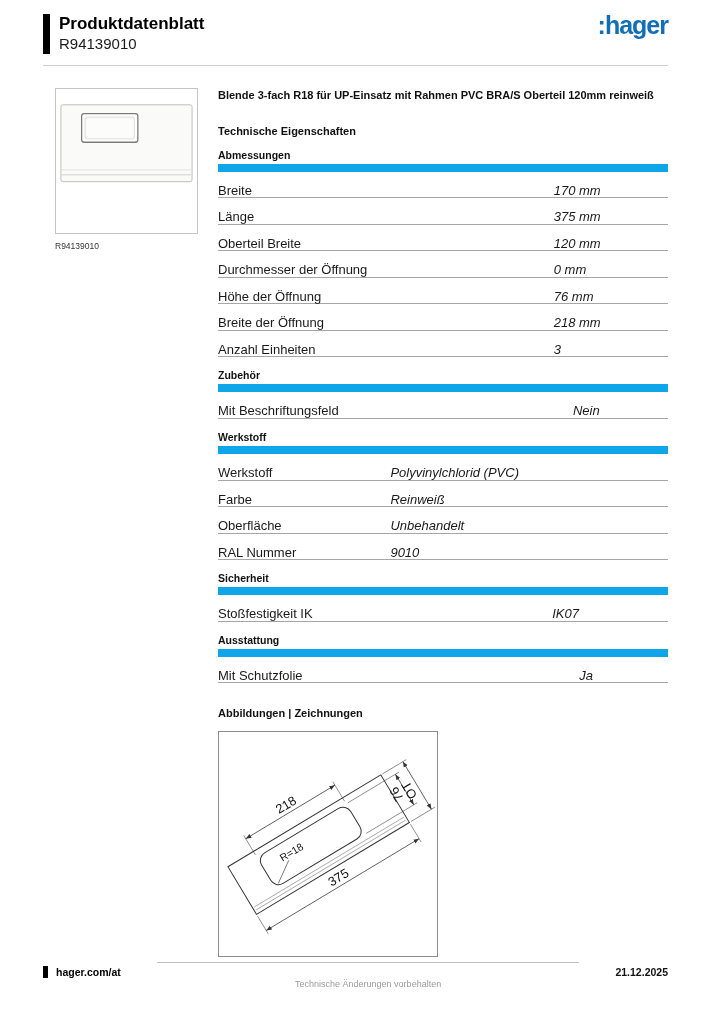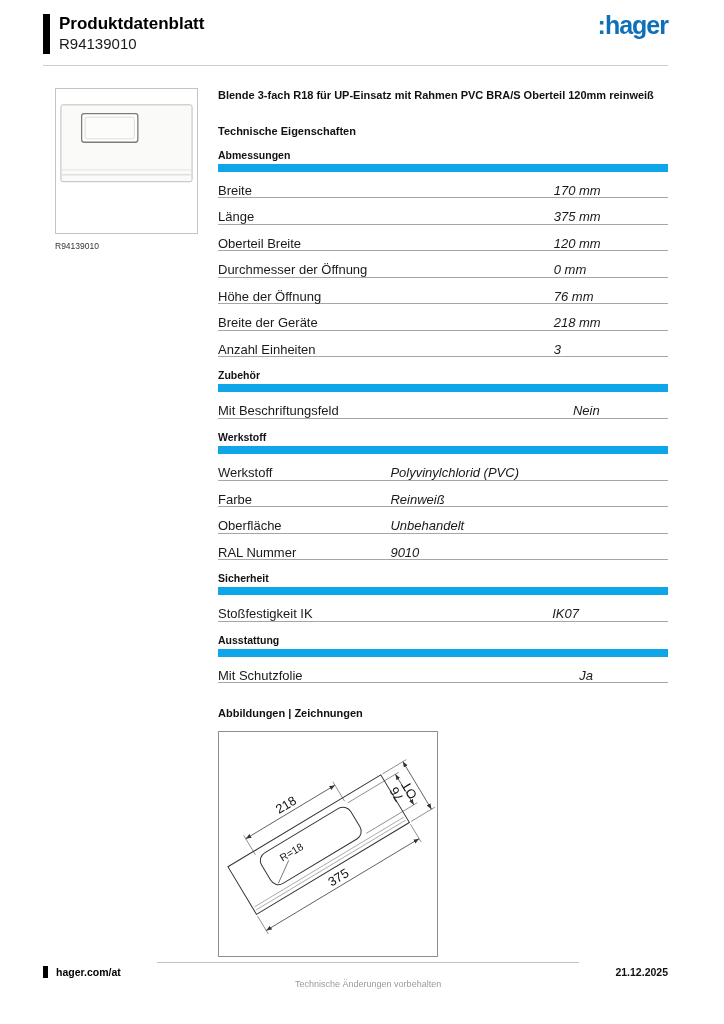--- a/index.html
+++ b/index.html
@@ -103,21 +103,21 @@
                 </tr>
                 <tr>
                   <td class="lbl">Durchmesser der Öffnung</td>
                   <td class="val">0 mm</td>
                 </tr>
                 <tr>
                   <td class="lbl">Höhe der Öffnung</td>
                   <td class="val">76 mm</td>
                 </tr>
                 <tr>
-                  <td class="lbl">Breite der Geräte</td>
+                  <td class="lbl">Breite der Öffnung</td>
                   <td class="val">218 mm</td>
                 </tr>
                 <tr>
                   <td class="lbl">Anzahl Einheiten</td>
                   <td class="val">3</td>
                 </tr>
               </tbody>
             </table>
   </div>
 

